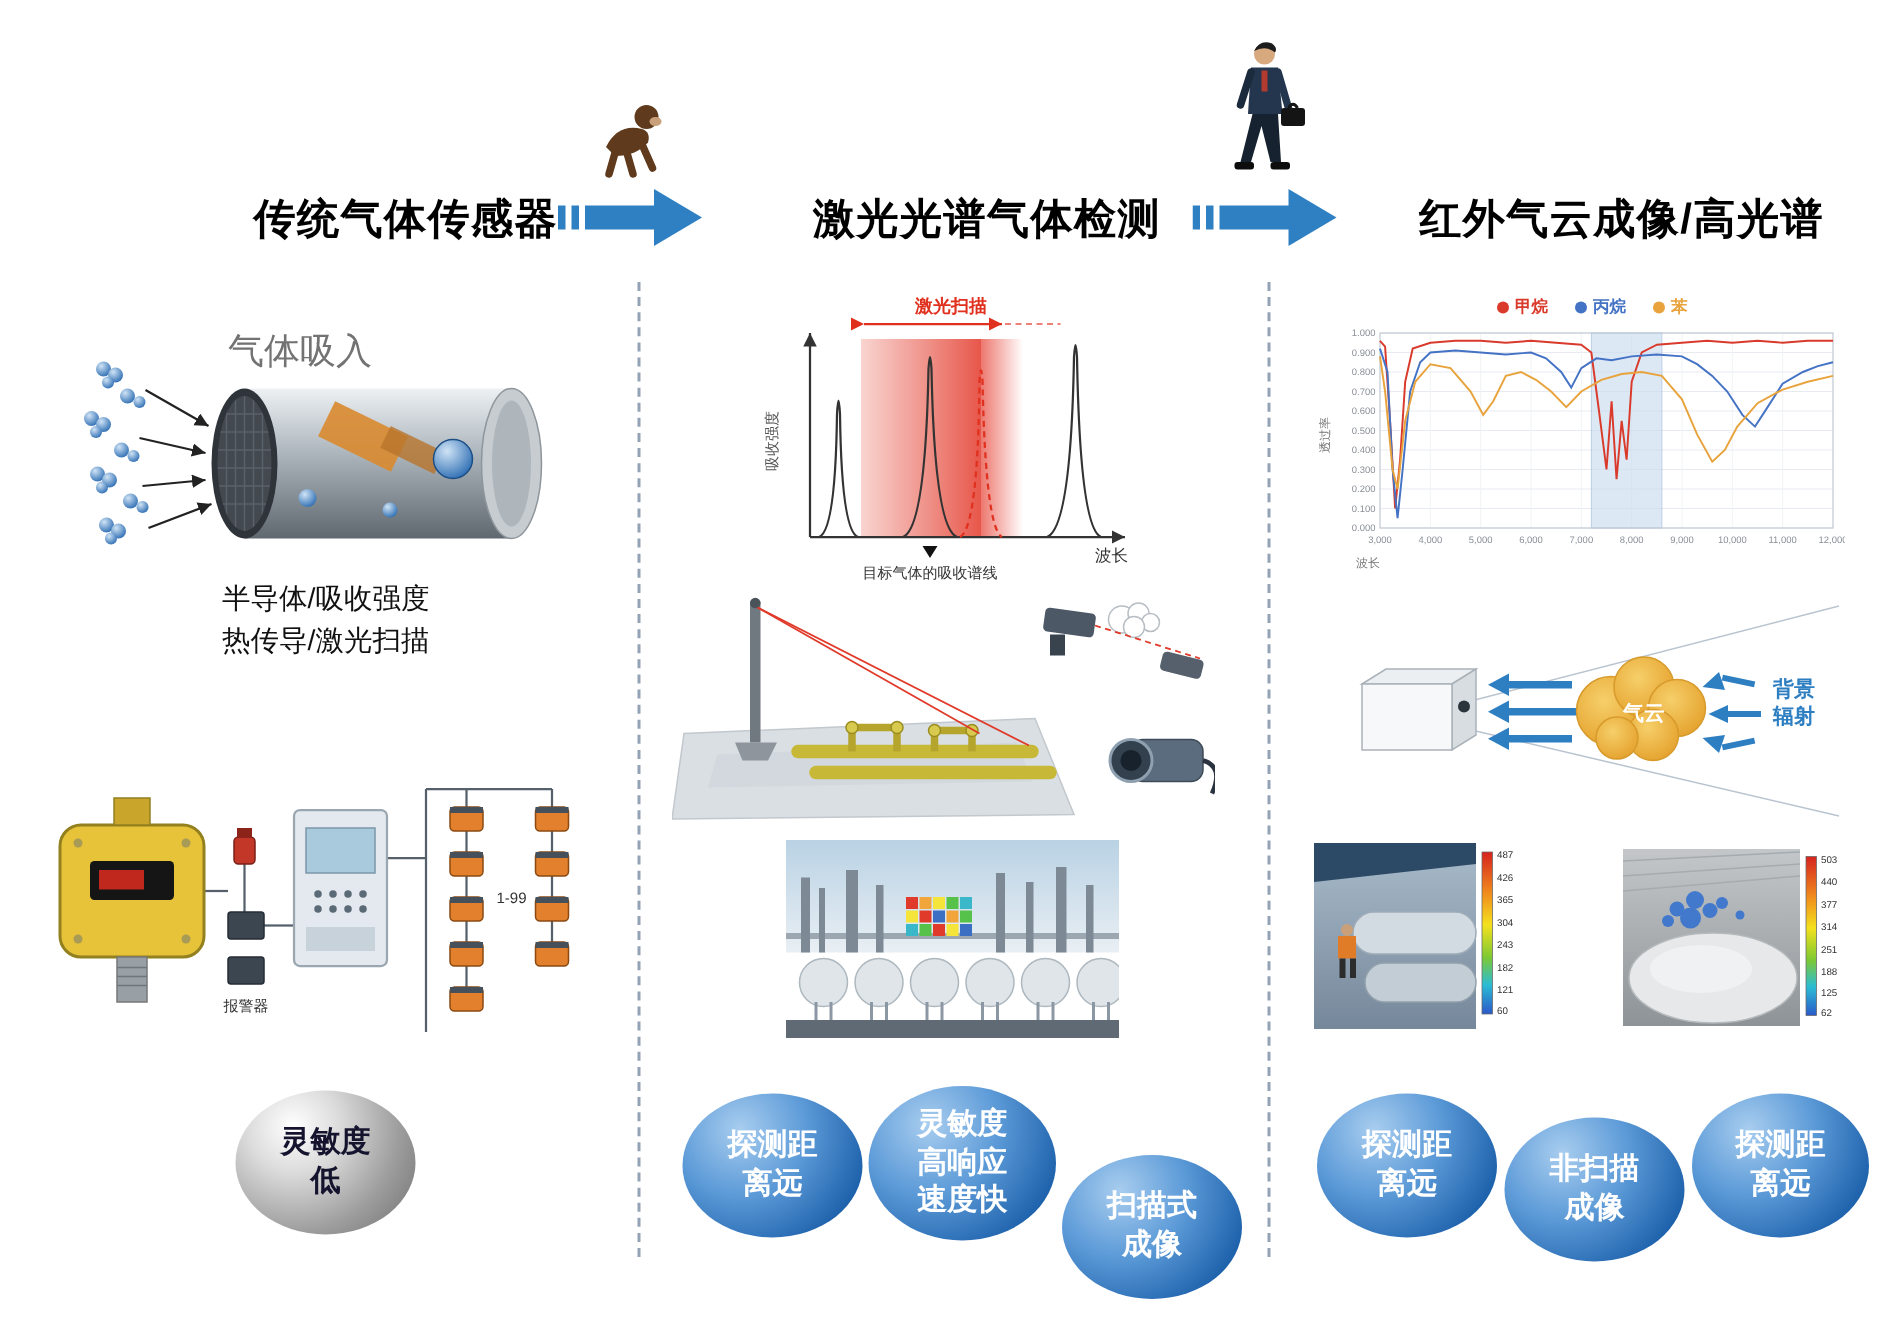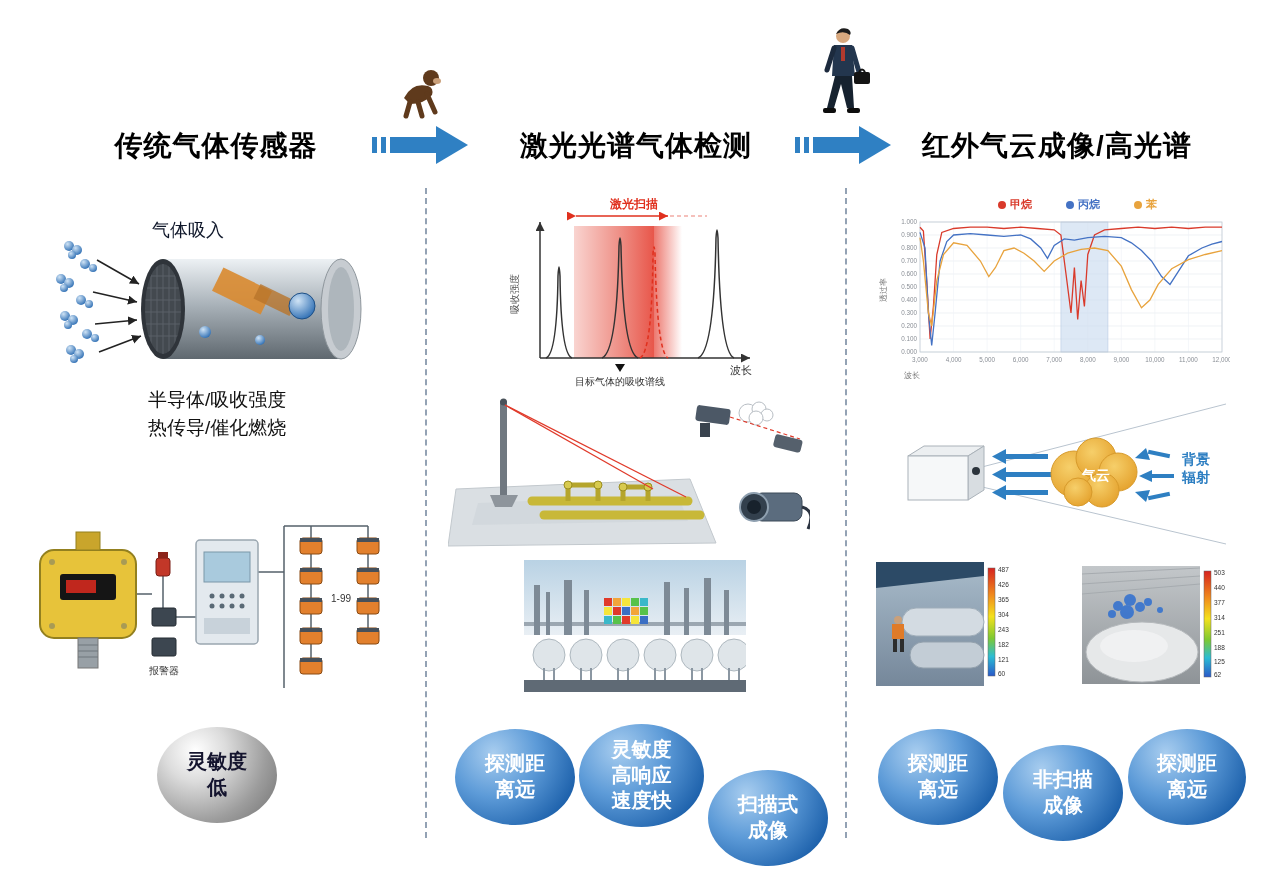--- a/index.html
+++ b/index.html
@@ -1,26 +1,26 @@
 <!DOCTYPE html>
 <html><head>
 <meta charset="utf-8">
 <style>
   *{margin:0;padding:0;box-sizing:border-box}
   body{font-family:"Liberation Sans","DejaVu Sans",sans-serif;background:#fff}
   .canvas{position:relative;width:1268px;height:896px;background:#ffffff;overflow:hidden}
   .sep{position:absolute;top:188px;height:650px;width:0;border-left:2px dashed #93a2b4}
-  .hdr{position:absolute;font-size:28px;font-weight:bold;color:#000;text-align:center;letter-spacing:1px;white-space:nowrap}
+  .hdr{position:absolute;font-size:28px;font-weight:bold;color:#000;text-align:right;letter-spacing:1px;white-space:nowrap}
   .abs{position:absolute}
   .bubble{position:absolute;border-radius:50%;display:flex;flex-direction:column;align-items:center;justify-content:center;text-align:center;font-weight:bold;font-size:20px;line-height:1.28}
   .bubble.gray{background:radial-gradient(circle at 32% 25%,#ffffff 0%,#dcdcdc 28%,#9d9d9d 65%,#6d6d6d 100%);color:#14142e}
   .bubble.blue{background:radial-gradient(circle at 32% 25%,#a8cdef 0%,#5d9bd8 40%,#1e62ac 80%,#154e8d 100%);color:#fff}
   .caption{position:absolute;font-size:19px;color:#111;line-height:1.45;text-align:left}
-  .small-label{position:absolute;font-size:18px;color:#0f172a}
-  #chart-legend{position:absolute;display:flex;gap:34px;align-items:center}
+  .small-label{position:absolute;font-size:24px;color:#737373}
+  #chart-legend{position:absolute;display:flex;gap:18px;align-items:center}
   .legend-item{display:flex;align-items:center;gap:4px;font-size:11px;font-weight:bold}
   .legend-item .dot{width:8px;height:8px;border-radius:50%;display:inline-block}
   svg{display:block}
 </style>
 </head>
 <body>
 
 <div class="canvas">
 
   <div class="sep" style="left:425px"></div>
@@ -137,21 +137,21 @@
         <line x1="88" y1="66" x2="128" y2="66"></line>
           <line x1="88" y1="78" x2="128" y2="78"></line>
         <line x1="88" y1="90" x2="128" y2="90"></line>
           <line x1="88" y1="102" x2="128" y2="102"></line>
       </g>
     </g>
   </svg>
 
   <div class="caption" style="left:148px;top:386px;width:240px">
     <span style="display:block">半导体/吸收强度</span>
-    <span style="display:block">热传导/催化燃烧</span>
+    <span style="display:block">热传导/激光扫描</span>
   </div>
 
   <svg class="abs" style="left:28px;top:512px" width="372" height="190" viewBox="0 0 372 190">
     <g stroke="#55606a" stroke-width="1.5" fill="none">
       <path d="M108 82 H124"></path>
       <path d="M148 105 H168"></path>
       <path d="M135 64 V96"></path>
       <path d="M230 60 H256"></path>
       <path d="M256 14 V176"></path>
       <path d="M256 14 H340"></path>

